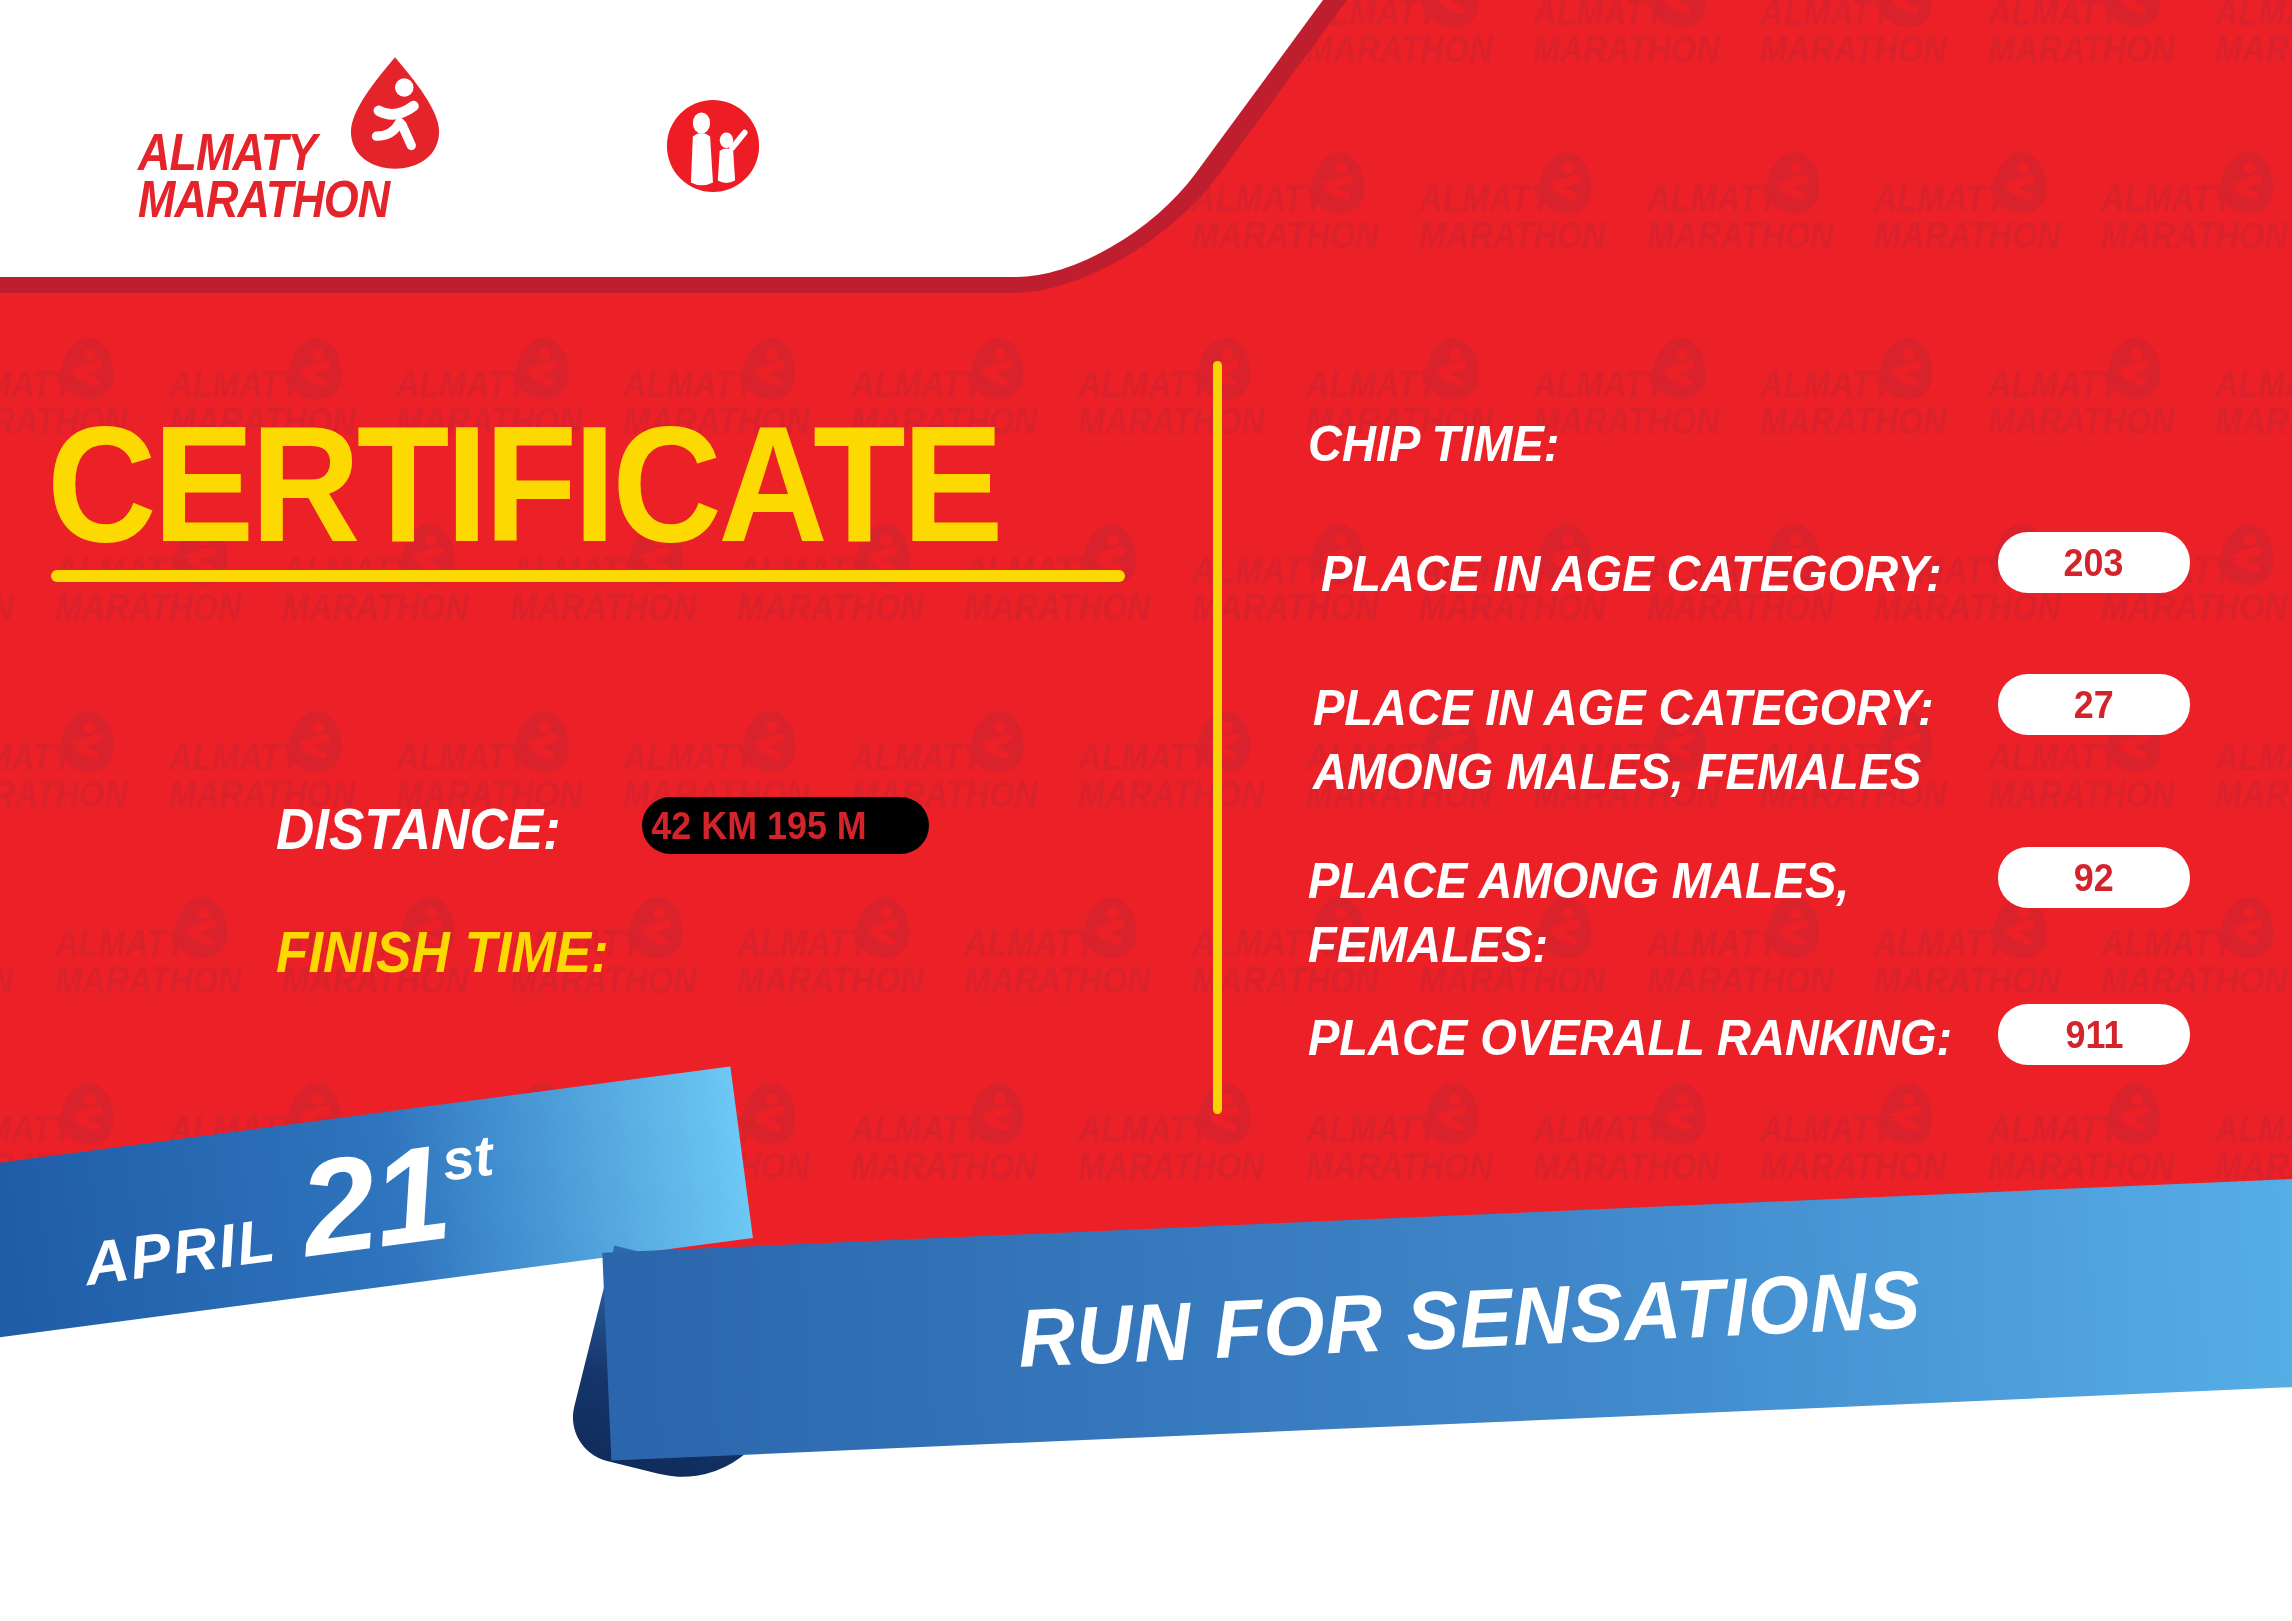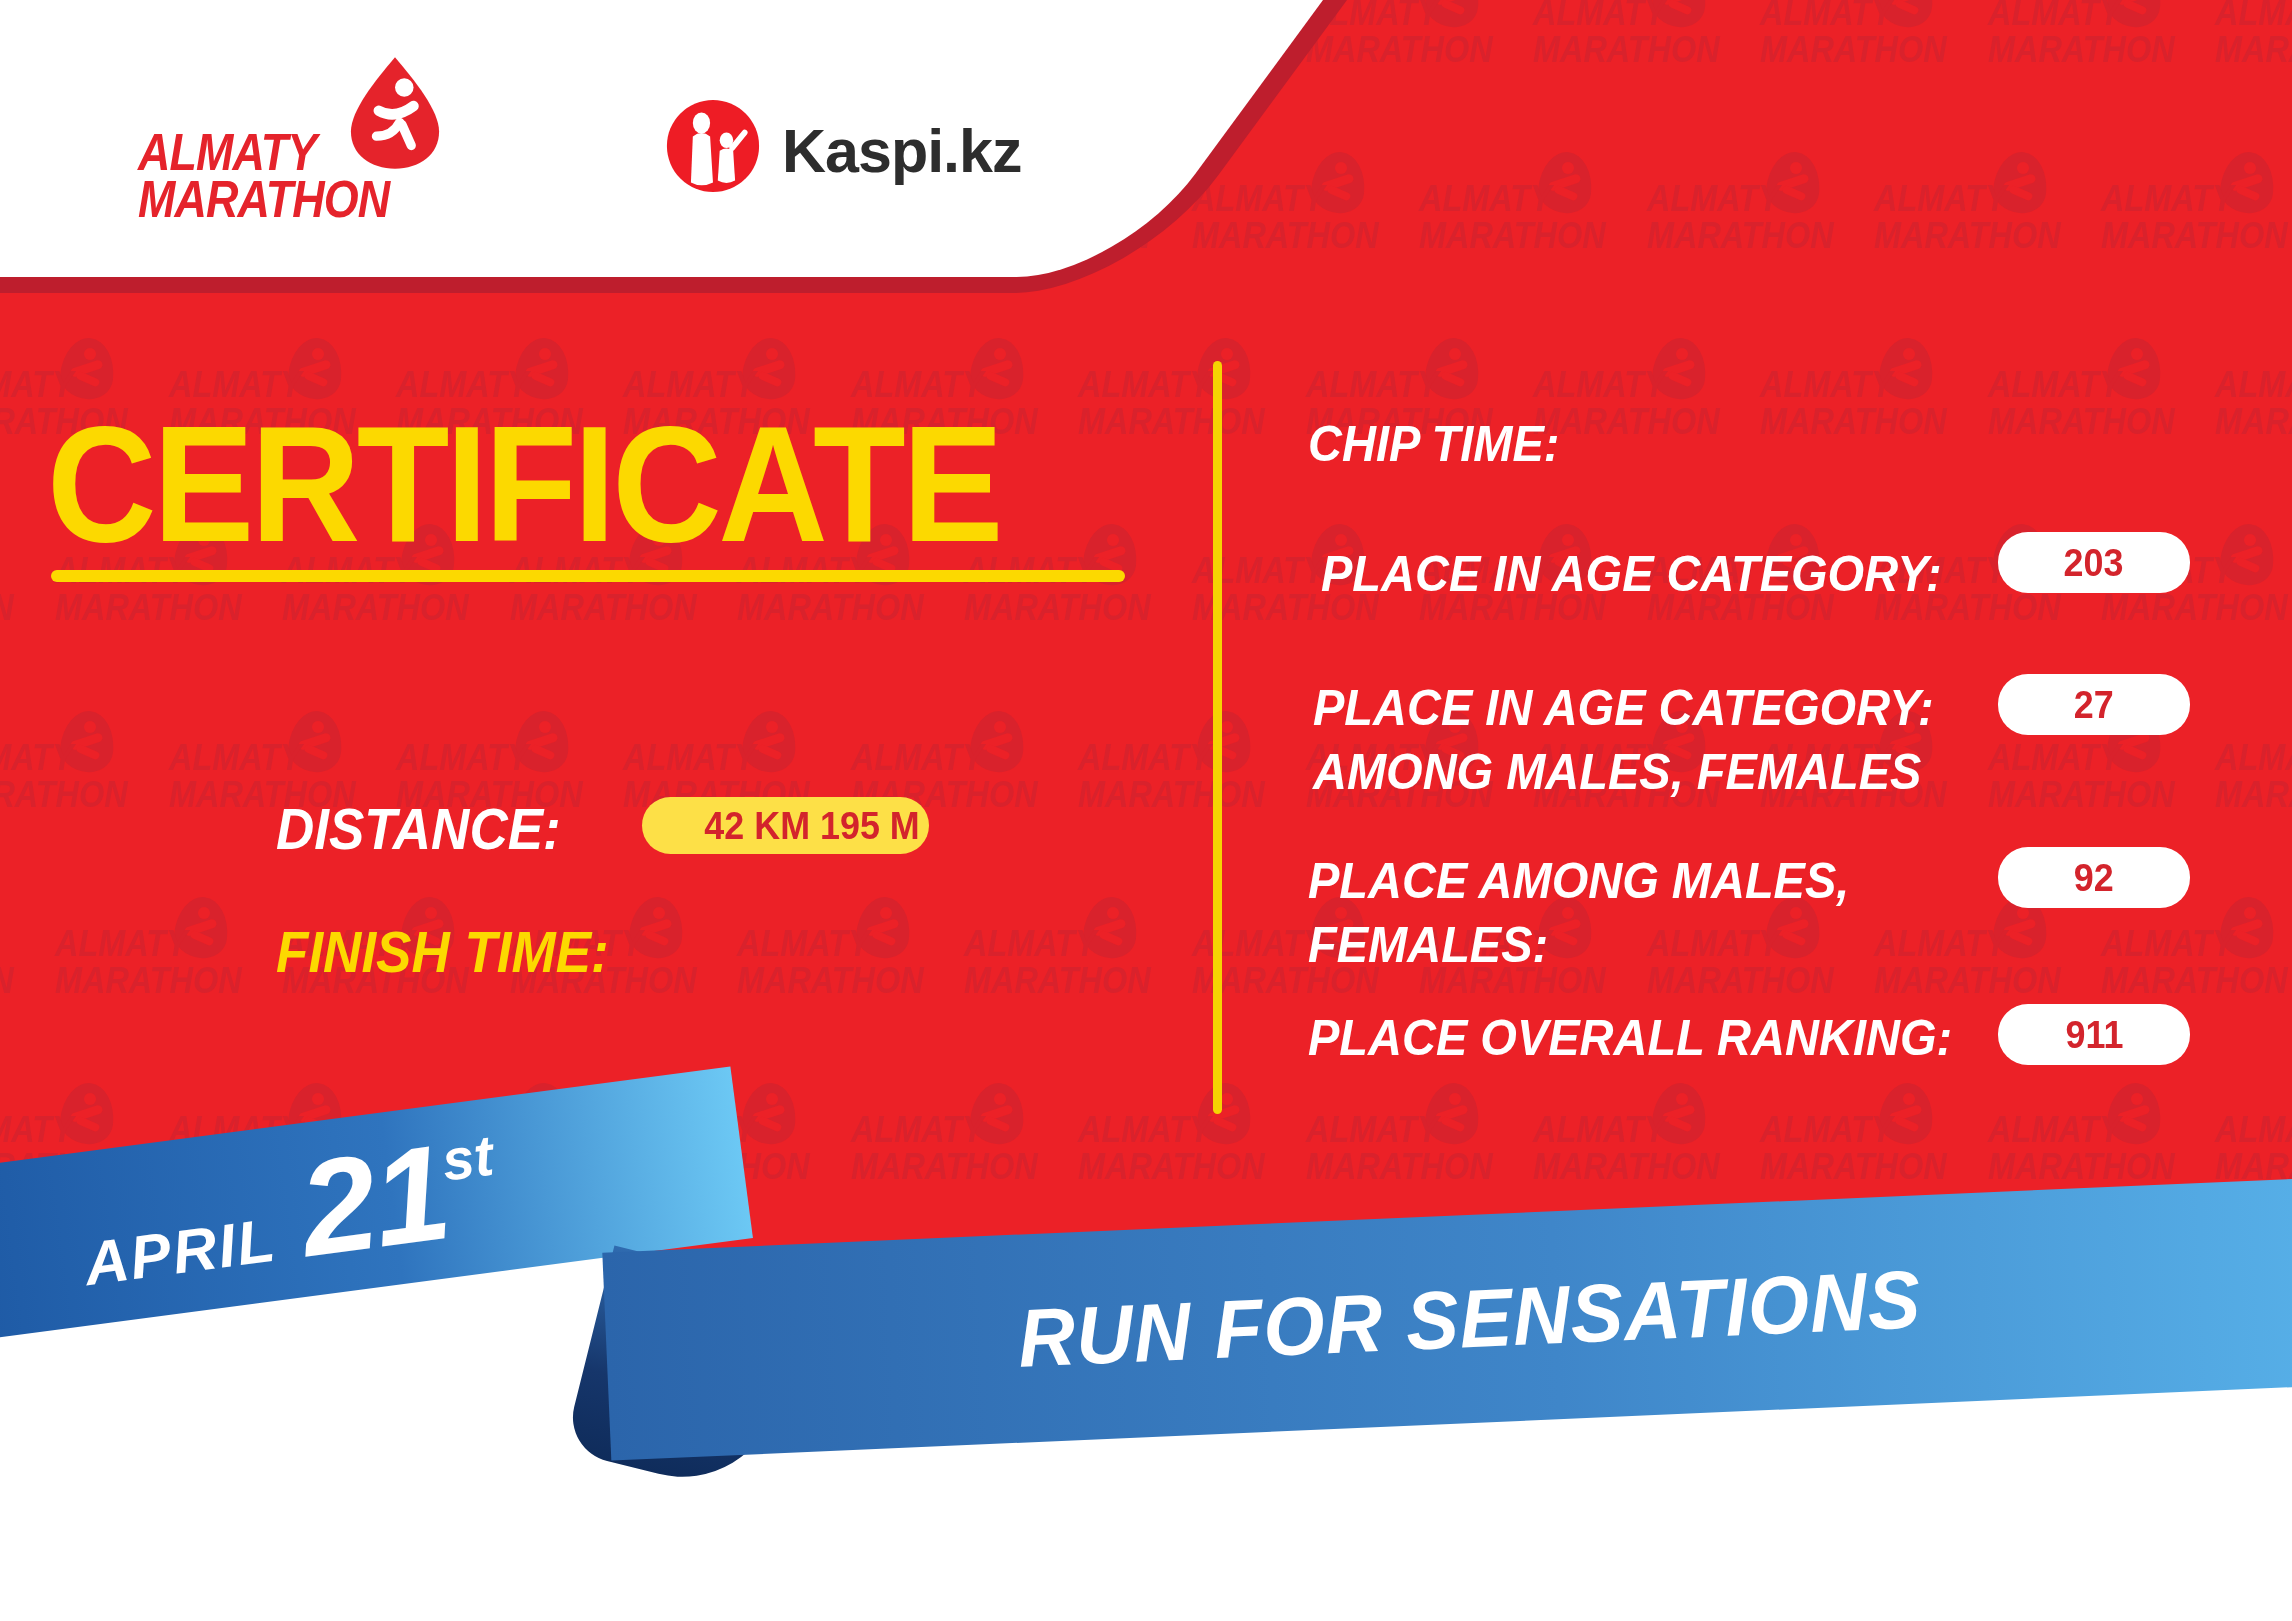--- a/index.html
+++ b/index.html
@@ -38,21 +38,21 @@
               letter-spacing:-3.9px;transform:scaleX(.92);transform-origin:left;white-space:nowrap;}
   .cert-underline{left:51px;top:570px;width:1074px;height:11.8px;background:#FCD900;border-radius:5.9px;z-index:5;}
   .name-pill{left:98px;top:633px;width:987px;height:86px;background:#ffffff;border-radius:43px;z-index:5;
              display:flex;align-items:center;padding-left:51px;box-sizing:border-box;}
   .name-text{font-size:59px;font-weight:700;color:#D3242C;letter-spacing:-1px;transform:scaleX(.93);
              transform-origin:left;white-space:nowrap;}
   .field-label{z-index:5;font-size:57px;font-weight:800;font-style:italic;white-space:nowrap;
                transform:scaleX(.93);transform-origin:left;}
   .lbl-distance{left:276px;top:796px;color:#ffffff;}
   .lbl-finish{left:276px;top:919px;color:#FCD900;}
-  .value-pill{z-index:5;background:#fde047;border-radius:29px;display:flex;align-items:center;justify-content:flex-end;}
+  .value-pill{z-index:5;background:#000000;border-radius:29px;display:flex;align-items:center;justify-content:flex-start;}
   .pill-distance{left:642px;top:797px;width:287px;height:57px;}
   .pill-finish{left:642px;top:920px;width:282px;height:57px;}
   .pill-text{font-size:39px;font-weight:700;color:#D3242C;transform:scaleX(.92);white-space:nowrap;}
 
   
   .divider{left:1213px;top:361px;width:8.8px;height:753px;background:#F5D402;border-radius:4.9px;z-index:5;}
 
   
   .res-label{z-index:5;color:#ffffff;font-size:50px;font-weight:800;font-style:italic;white-space:nowrap;
              transform:scaleX(.94);transform-origin:left;line-height:64px;}
@@ -690,21 +690,20 @@
     <div class="abs kaspi-icon">
       <svg viewBox="0 0 100 100" width="96" height="96">
         <circle cx="50" cy="50" r="48" fill="#EE1C25"></circle>
         <ellipse cx="38" cy="26" rx="9" ry="11" fill="#ffffff"></ellipse>
         <path d="M29 40 Q38 33 47 40 L50 88 Q38 94 27 88 Z" fill="#ffffff"></path>
         <ellipse cx="64" cy="44" rx="7" ry="8" fill="#ffffff"></ellipse>
         <path d="M57 55 Q64 50 71 55 L73 86 Q64 91 55 86 Z" fill="#ffffff"></path>
         <path d="M70 52 Q78 42 83 36" stroke="#ffffff" stroke-width="6" fill="none" stroke-linecap="round"></path>
       </svg>
     </div>
-    <div class="abs kaspi-word">Kaspi.kz</div>
   </div>
 
   <div class="abs cert-title">CERTIFICATE</div>
   <div class="abs cert-underline"></div>
 
   <div class="abs field-label lbl-distance">DISTANCE:</div>
   <div class="abs value-pill pill-distance">
     <span class="pill-text">42 KM 195 M</span>
   </div>
   <div class="abs field-label lbl-finish">FINISH TIME:</div>

